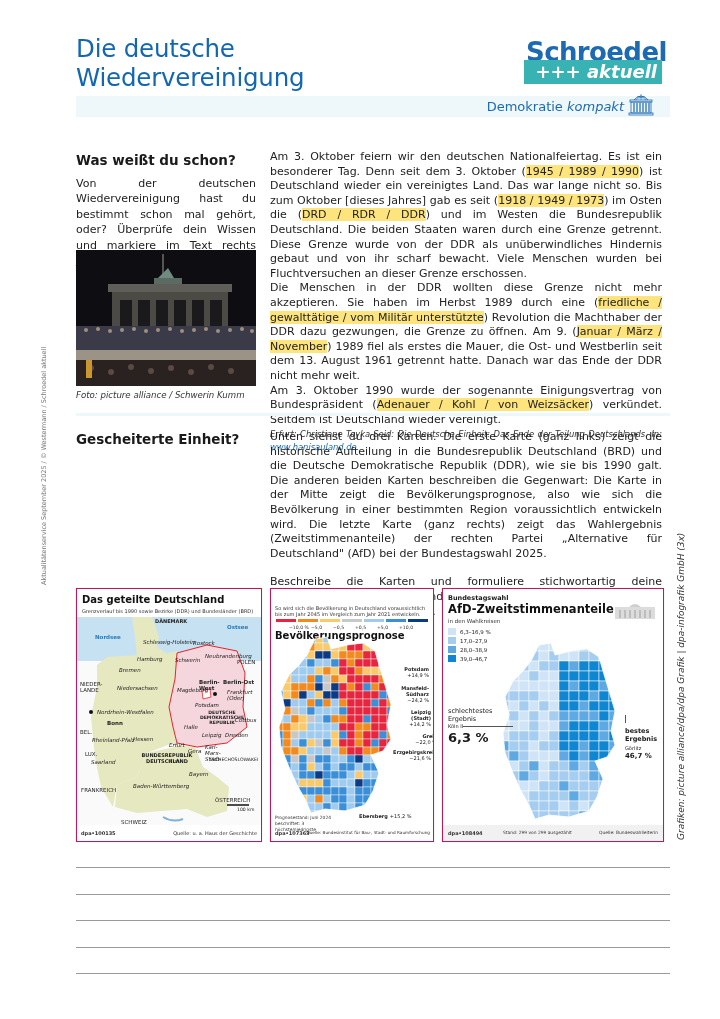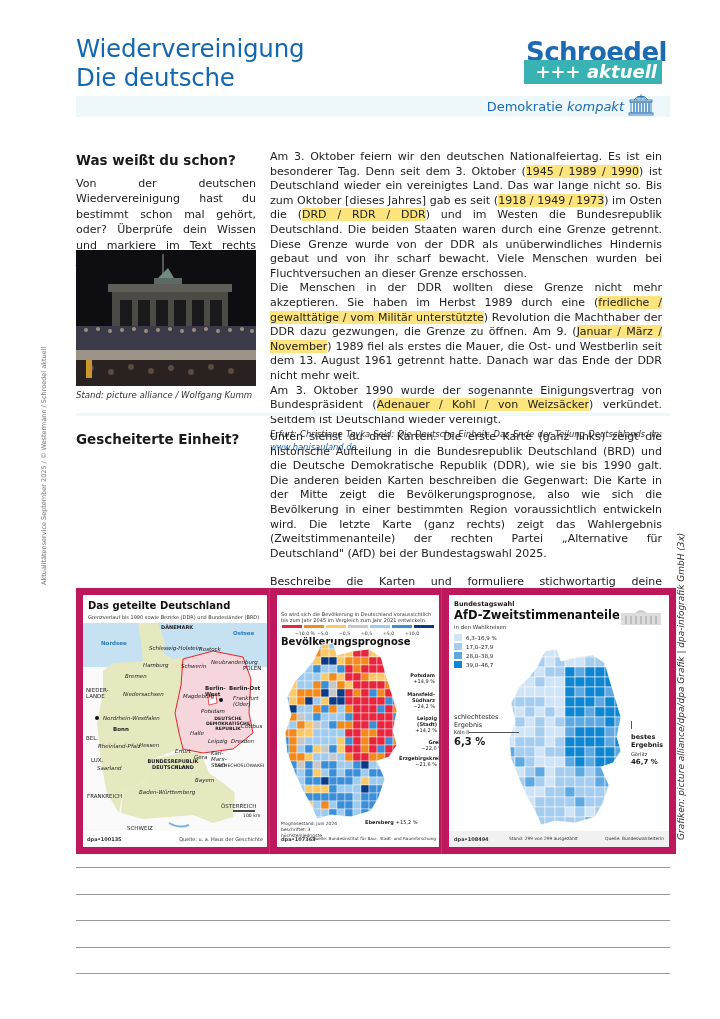--- a/index.html
+++ b/index.html
@@ -21,37 +21,37 @@
   .lefttext { font-size:11px; line-height:15.4px; color:#222; text-align:justify; hyphens:manual; }
   .bodytext { font-size:11px; line-height:14.6px; color:#222; text-align:justify; }
   .hl { background:#fde47c; }
   .quelle { font-size:8.4px; font-style:italic; color:#333; line-height:13px; }
   .link { color:#1c6ab2; }
 
   .photo { left:76px; top:250px; width:180px; height:136px; background:#0c0c10; overflow:hidden; }
   .photo-caption { left:76px; top:390px; font-size:8.6px; font-style:italic; color:#333; }
   .sep { left:76px; top:413px; width:594px; height:3px; background:#eef7fa; }
 
-  .map { background:#fff; border:7px solid #be185d; box-shadow:0 0 1px #ccc; overflow:hidden; }
+  .map { background:#fff; border:1px solid #be185d; box-shadow:0 0 1px #ccc; overflow:hidden; }
   .map-title { font-size:10px; font-weight:bold; color:#111; }
   .map-sub { font-size:5.5px; color:#333; line-height:7px; }
   .map-foot { font-size:5px; color:#333; }
   .tiny { font-size:5px; color:#333; line-height:6px; }
   .lbl { position:absolute; font-size:5.5px; color:#222; font-style:italic; white-space:nowrap; }
   .lbl-b { position:absolute; font-size:5.5px; color:#222; font-weight:bold; white-space:nowrap; }
 
   .writeline { left:76px; width:594px; height:1px; background:#9a9a9a; }
 </style>
 </head>
 <body>
 
 <div class="abs title-band"></div>
 <div class="abs title">
+  <div>Die deutsche</div>
   <div>Wiedervereinigung</div>
-  <div>Die deutsche</div>
 </div>
 <div class="abs logo-schroedel">Schroedel</div>
 <div class="abs logo-aktuell">+++ aktuell</div>
 <div class="abs demokratie"><span>Demokratie </span><i>kompakt</i></div>
 <svg class="abs building-icon" viewBox="0 0 26 24">
   <path d="M6 8 Q13 0 20 8" fill="none" stroke="#1c6ab2" stroke-width="1"></path>
   <path d="M8 8 Q13 3 18 8 M13 2 V8 M9 5 L17 5" fill="none" stroke="#1c6ab2" stroke-width="0.6"></path>
   <rect x="2" y="8" width="22" height="2" fill="none" stroke="#1c6ab2" stroke-width="0.8"></rect>
   <rect x="3" y="10" width="20" height="11" fill="none" stroke="#1c6ab2" stroke-width="0.8"></rect>
   <path d="M6 11 V20 M9 11 V20 M12 11 V20 M15 11 V20 M18 11 V20 M21 11 V20" stroke="#1c6ab2" stroke-width="1.2"></path>
@@ -108,21 +108,21 @@
         <circle cx="55" cy="117" r="3"></circle>
         <circle cx="75" cy="121" r="3"></circle>
       <circle cx="95" cy="118" r="3"></circle>
         <circle cx="115" cy="122" r="3"></circle>
         <circle cx="135" cy="117" r="3"></circle>
         <circle cx="155" cy="121" r="3"></circle>
     </g>
     <rect x="10" y="110" width="6" height="18" fill="#c9972e"></rect>
   </svg>
 </div>
-<div class="abs photo-caption">Stand: picture alliance / Wolfgang Kumm</div>
+<div class="abs photo-caption">Foto: picture alliance / Schwerin Kumm</div>
 
 <div class="abs bodytext" style="left:270px; top:150px; width:392px;">
   <span>Am 3. Oktober feiern wir den deutschen Nationalfeiertag. Es ist ein besonderer Tag. Denn seit dem 3. Oktober (</span><span class="hl">1945 / 1989 / 1990</span><span>) ist Deutschland wieder ein vereinigtes Land. Das war lange nicht so. Bis zum Oktober [dieses Jahres] gab es seit (</span><span class="hl">1918 / 1949 / 1973</span><span>) im Osten die (</span><span class="hl">DRD / RDR / DDR</span><span>) und im Westen die Bundesrepublik Deutschland. Die beiden Staaten waren durch eine Grenze getrennt. Diese Grenze wurde von der DDR als unüberwindliches Hindernis gebaut und von ihr scharf bewacht. Viele Menschen wurden bei Fluchtversuchen an dieser Grenze erschossen.</span><br>
   <span>Die Menschen in der DDR wollten diese Grenze nicht mehr akzeptieren. Sie haben im Herbst 1989 durch eine (</span><span class="hl">friedliche / gewalttätige / vom Militär unterstützte</span><span>) Revolution die Machthaber der DDR dazu gezwungen, die Grenze zu öffnen. Am 9. (</span><span class="hl">Januar / März / November</span><span>) 1989 fiel als erstes die Mauer, die Ost- und Westberlin seit dem 13. August 1961 getrennt hatte. Danach war das Ende der DDR nicht mehr weit.</span><br>
   <span>Am 3. Oktober 1990 wurde der sogenannte Einigungsvertrag von Bundespräsident (</span><span class="hl">Adenauer / Kohl / von Weizsäcker</span><span>) verkündet. Seitdem ist Deutschland wieder vereinigt.</span>
   <div class="quelle" style="margin-top:1px;"><span>Erfurt: Christiane Toyka-Seid: Die Deutsche Einheit: Das Ende der Teilung Deutschlands. In: </span><span class="link">www.hanisauland.de</span></div>
 </div>
 
 <div class="abs sep"></div>
 
@@ -870,21 +870,21 @@
         <rect x="80" y="170" width="10" height="10" fill="#5fa9e2" stroke="#ffffff" stroke-width="0.5"></rect>
         <rect x="90" y="170" width="10" height="10" fill="#a4cdef" stroke="#ffffff" stroke-width="0.5"></rect>
         <rect x="100" y="170" width="10" height="10" fill="#a4cdef" stroke="#ffffff" stroke-width="0.5"></rect>
         <rect x="110" y="170" width="10" height="10" fill="#cfe4f6" stroke="#ffffff" stroke-width="0.5"></rect>
       </g>
       <path d="M40 4 L52 2 L56 14 L72 10 L88 8 L100 16 L104 30 L110 50 L116 70 L112 90 L116 104 L108 116 L96 120 L104 138 L98 156 L90 170 L70 176 L50 174 L36 178 L30 164 L22 150 L14 132 L6 112 L4 92 L10 74 L6 56 L14 40 L24 30 L32 20 Z" fill="none" stroke="#ffffff" stroke-width="0.8"></path>
     </svg>
   <div style="position:absolute; left:5px; top:118px; font-size:6.5px; font-weight:normal; width:40px; line-height:8px;">schlechtestes Ergebnis</div>
   <div style="position:absolute; left:5px; top:134px; font-size:5px;">Köln II</div>
   <div style="position:absolute; left:20px; top:137px; width:50px; height:1px; background:#555;"></div>
-  <div style="position:absolute; left:5px; top:141px; font-size:10px; font-weight:bold;">6,3 %</div>
+  <div style="position:absolute; left:5px; top:141px; font-size:13px; font-weight:bold;">6,3 %</div>
   <div style="position:absolute; left:182px; top:126px; width:1px; height:8px; background:#555;"></div>
   <div style="position:absolute; left:182px; top:138px; font-size:6.5px; font-weight:bold; width:34px; line-height:8px;">bestes Ergebnis</div>
   <div style="position:absolute; left:182px; top:156px; font-size:5px;">Görlitz</div>
   <div style="position:absolute; left:182px; top:163px; font-size:7px; font-weight:bold;">46,7 %</div>
   <div style="position:absolute; left:0; top:236px; width:220px; height:16px; background:#f1f1f1;"></div>
   <div class="map-foot" style="position:absolute; left:5px; top:241px; font-weight:bold;">dpa•108494</div>
   <div class="map-foot" style="position:absolute; left:60px; top:241px; font-size:4.4px;">Stand: 299 von 299 ausgezählt</div>
   <div class="map-foot" style="position:absolute; right:5px; top:241px; font-size:4.4px;">Quelle: Bundeswahlleiterin</div>
 </div>
 

